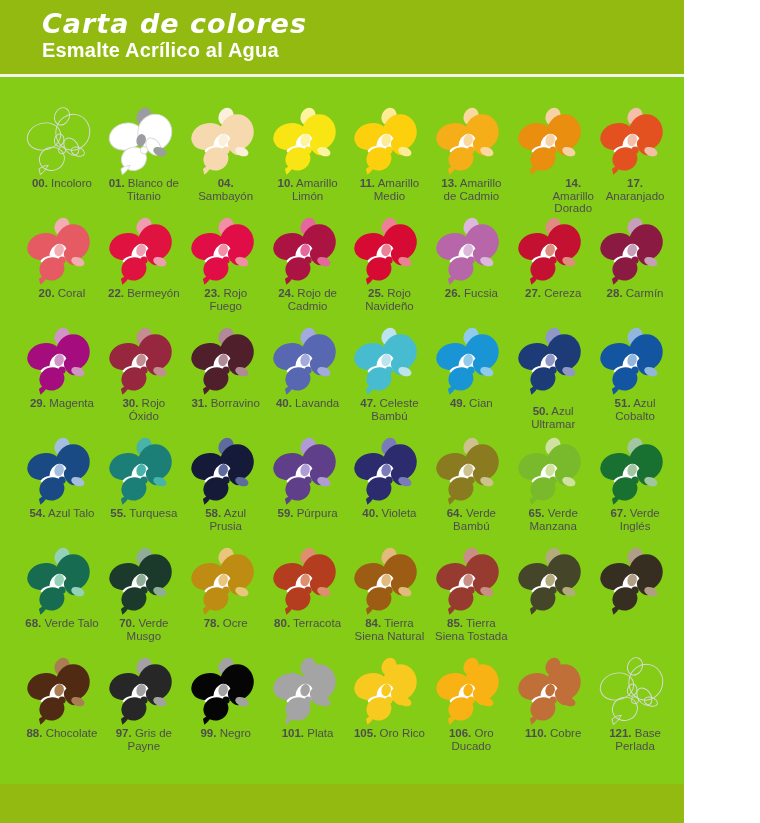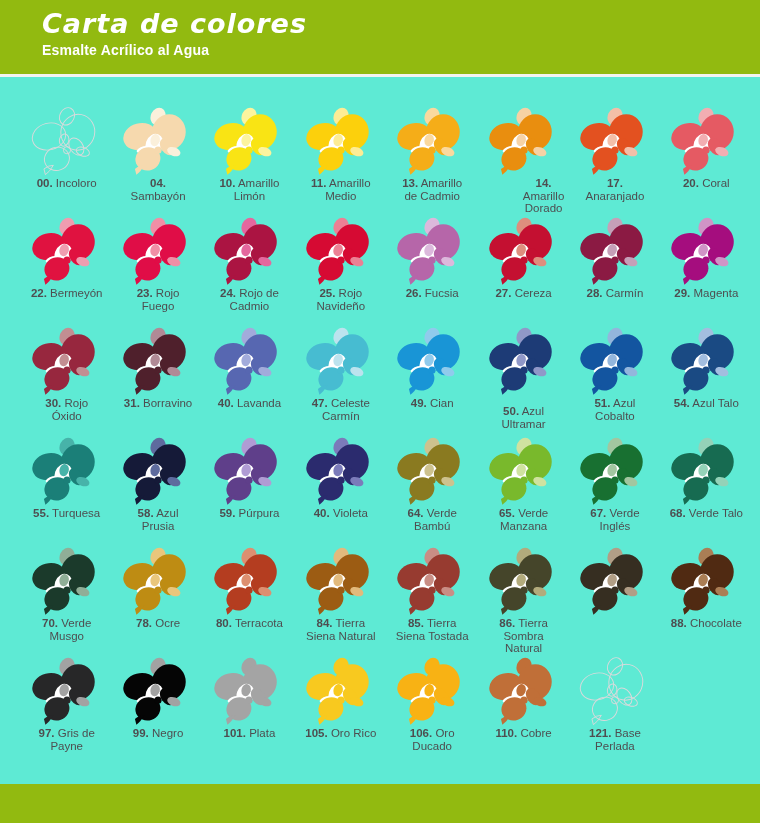--- a/index.html
+++ b/index.html
@@ -1,33 +1,33 @@
 <!DOCTYPE html>
 <html><head>
 <meta charset="utf-8">
 <style>
   html,body{margin:0;padding:0;}
   body{
     width:760px;height:823px;background:#ffffff;
     font-family:"Liberation Sans",sans-serif;
     position:relative;overflow:hidden;
   }
-  .page{position:relative;width:760px;height:823px;background:#5eead4;}
+  .page{position:relative;width:684px;height:823px;background:#84cc16;}
   .header{
     height:74px;box-sizing:border-box;
     padding:9px 0 0 42px;
   }
   .header-shadow{height:3px;background:#f3f4f1;}
   .title{
     color:#ffffff;font-size:27px;line-height:30px;
     font-family:"DejaVu Sans",sans-serif;
     font-style:italic;font-weight:bold;letter-spacing:1px;
   }
   .subtitle{
-    color:#ffffff;font-size:14px;line-height:17px;
+    color:#ffffff;font-size:20px;line-height:17px;
     font-weight:bold;margin-top:3px;letter-spacing:0.2px;
   }
   .grid{
     display:grid;
     grid-template-columns:repeat(8,1fr);
     grid-auto-rows:110px;
     padding:30px 8px 0 21px;
   }
   .cell{
     display:flex;flex-direction:column;align-items:center;
@@ -62,20 +62,34 @@
           <ellipse cx="36" cy="72" rx="17.5" ry="16" transform="rotate(-20 36 72)" fill="none" stroke="#D9DADB" stroke-width="1.3"></ellipse>
           <path d="M20,94 Q26,90 31,81 Q24,81 18,86 Z" fill="none" stroke="#D9DADB" stroke-width="1.3"></path>
           <ellipse cx="46" cy="46" rx="6.5" ry="8.5" transform="rotate(15 46 46)" fill="none" stroke="#D9DADB" stroke-width="1.3"></ellipse>
           <circle cx="50" cy="60" r="5" fill="none" stroke="#D9DADB" stroke-width="1.3"></circle>
           <ellipse cx="72" cy="62" rx="9.5" ry="6" transform="rotate(20 72 62)" fill="none" stroke="#D9DADB" stroke-width="1.3"></ellipse>
         </svg>
         <div class="label" style="color: rgb(78, 78, 80);"><b>00.</b> <span>Incoloro</span></div>
       </div>
       <div class="cell">
         <svg viewBox="0 0 100 100" xmlns="http://www.w3.org/2000/svg">
+          <ellipse cx="50" cy="13" rx="10" ry="12.5" transform="rotate(25 50 13)" fill="#9B9DA0" stroke="none" stroke-width="1.3"></ellipse>
+          <ellipse cx="25" cy="41" rx="23.5" ry="18.5" transform="rotate(-15 25 41)" fill="#ffffff" stroke="#D9DADB" stroke-width="1.3"></ellipse>
+          <ellipse cx="65" cy="35" rx="23.5" ry="25" transform="rotate(12 65 35)" fill="#ffffff" stroke="#D9DADB" stroke-width="1.3"></ellipse>
+          <ellipse cx="63" cy="55" rx="9" ry="13" transform="rotate(-35 63 55)" fill="#ffffff" stroke="#D9DADB" stroke-width="1.3"></ellipse>
+          <ellipse cx="36" cy="72" rx="17.5" ry="16" transform="rotate(-20 36 72)" fill="#ffffff" stroke="#D9DADB" stroke-width="1.3"></ellipse>
+          <path d="M20,94 Q26,90 31,81 Q24,81 18,86 Z" fill="#ffffff" stroke="#D9DADB" stroke-width="1.3"></path>
+          <ellipse cx="46" cy="46" rx="6.5" ry="8.5" transform="rotate(15 46 46)" fill="#9B9DA0" stroke="none" stroke-width="1.3"></ellipse>
+          <circle cx="50" cy="60" r="5" fill="#ffffff" stroke="#D9DADB" stroke-width="1.3"></circle>
+          <ellipse cx="72" cy="62" rx="9.5" ry="6" transform="rotate(20 72 62)" fill="#9B9DA0" stroke="none" stroke-width="1.3"></ellipse>
+        </svg>
+        <div class="label" style="color: rgb(78, 78, 80);"><b>01.</b> <span>Blanco de Titanio</span></div>
+      </div>
+      <div class="cell">
+        <svg viewBox="0 0 100 100" xmlns="http://www.w3.org/2000/svg">
           <ellipse cx="50" cy="13" rx="10" ry="12.5" transform="rotate(25 50 13)" fill="#FBF0DB" stroke="none" stroke-width="1.3"></ellipse>
           <ellipse cx="25" cy="41" rx="23.5" ry="18.5" transform="rotate(-15 25 41)" fill="#F6D9AE" stroke="none" stroke-width="1.3"></ellipse>
           <ellipse cx="65" cy="35" rx="23.5" ry="25" transform="rotate(12 65 35)" fill="#F6D9AE" stroke="none" stroke-width="1.3"></ellipse>
           <ellipse cx="45" cy="52" rx="12" ry="15" transform="rotate(20 45 52)" fill="#FFFFFF" stroke="none" stroke-width="1.3"></ellipse>
           <ellipse cx="31" cy="59" rx="11" ry="4.5" transform="rotate(-15 31 59)" fill="#FFFFFF" stroke="none" stroke-width="1.3"></ellipse>
           <ellipse cx="63" cy="55" rx="9" ry="13" transform="rotate(-35 63 55)" fill="#F6D9AE" stroke="none" stroke-width="1.3"></ellipse>
           <ellipse cx="36" cy="72" rx="17.5" ry="16" transform="rotate(-20 36 72)" fill="#F6D9AE" stroke="none" stroke-width="1.3"></ellipse>
           <path d="M20,94 Q26,90 31,81 Q24,81 18,86 Z" fill="#F6D9AE" stroke="none" stroke-width="1.3"></path>
           <ellipse cx="46" cy="46" rx="6.5" ry="8.5" transform="rotate(15 46 46)" fill="#FBF0DB" stroke="none" stroke-width="1.3"></ellipse>
           <circle cx="50" cy="60" r="5" fill="#F6D9AE" stroke="none" stroke-width="1.3"></circle>
@@ -362,21 +376,21 @@
           <ellipse cx="65" cy="35" rx="23.5" ry="25" transform="rotate(12 65 35)" fill="#47BCD1" stroke="none" stroke-width="1.3"></ellipse>
           <ellipse cx="45" cy="52" rx="12" ry="15" transform="rotate(20 45 52)" fill="#FFFFFF" stroke="none" stroke-width="1.3"></ellipse>
           <ellipse cx="31" cy="59" rx="11" ry="4.5" transform="rotate(-15 31 59)" fill="#FFFFFF" stroke="none" stroke-width="1.3"></ellipse>
           <ellipse cx="63" cy="55" rx="9" ry="13" transform="rotate(-35 63 55)" fill="#47BCD1" stroke="none" stroke-width="1.3"></ellipse>
           <ellipse cx="36" cy="72" rx="17.5" ry="16" transform="rotate(-20 36 72)" fill="#47BCD1" stroke="none" stroke-width="1.3"></ellipse>
           <path d="M20,94 Q26,90 31,81 Q24,81 18,86 Z" fill="#47BCD1" stroke="none" stroke-width="1.3"></path>
           <ellipse cx="46" cy="46" rx="6.5" ry="8.5" transform="rotate(15 46 46)" fill="#BCE3EE" stroke="none" stroke-width="1.3"></ellipse>
           <circle cx="50" cy="60" r="5" fill="#47BCD1" stroke="none" stroke-width="1.3"></circle>
           <ellipse cx="72" cy="62" rx="9.5" ry="6" transform="rotate(20 72 62)" fill="#BCE3EE" stroke="none" stroke-width="1.3"></ellipse>
         </svg>
-        <div class="label" style="color: rgb(78, 78, 80);"><b>47.</b> <span>Celeste Carmín</span></div>
+        <div class="label" style="color: rgb(78, 78, 80);"><b>47.</b> <span>Celeste Bambú</span></div>
       </div>
       <div class="cell">
         <svg viewBox="0 0 100 100" xmlns="http://www.w3.org/2000/svg">
           <ellipse cx="50" cy="13" rx="10" ry="12.5" transform="rotate(25 50 13)" fill="#90CBEC" stroke="none" stroke-width="1.3"></ellipse>
           <ellipse cx="25" cy="41" rx="23.5" ry="18.5" transform="rotate(-15 25 41)" fill="#1995D6" stroke="none" stroke-width="1.3"></ellipse>
           <ellipse cx="65" cy="35" rx="23.5" ry="25" transform="rotate(12 65 35)" fill="#1995D6" stroke="none" stroke-width="1.3"></ellipse>
           <ellipse cx="45" cy="52" rx="12" ry="15" transform="rotate(20 45 52)" fill="#FFFFFF" stroke="none" stroke-width="1.3"></ellipse>
           <ellipse cx="31" cy="59" rx="11" ry="4.5" transform="rotate(-15 31 59)" fill="#FFFFFF" stroke="none" stroke-width="1.3"></ellipse>
           <ellipse cx="63" cy="55" rx="9" ry="13" transform="rotate(-35 63 55)" fill="#1995D6" stroke="none" stroke-width="1.3"></ellipse>
           <ellipse cx="36" cy="72" rx="17.5" ry="16" transform="rotate(-20 36 72)" fill="#1995D6" stroke="none" stroke-width="1.3"></ellipse>
@@ -650,21 +664,20 @@
           <ellipse cx="65" cy="35" rx="23.5" ry="25" transform="rotate(12 65 35)" fill="#45452A" stroke="none" stroke-width="1.3"></ellipse>
           <ellipse cx="45" cy="52" rx="12" ry="15" transform="rotate(20 45 52)" fill="#FFFFFF" stroke="none" stroke-width="1.3"></ellipse>
           <ellipse cx="31" cy="59" rx="11" ry="4.5" transform="rotate(-15 31 59)" fill="#FFFFFF" stroke="none" stroke-width="1.3"></ellipse>
           <ellipse cx="63" cy="55" rx="9" ry="13" transform="rotate(-35 63 55)" fill="#45452A" stroke="none" stroke-width="1.3"></ellipse>
           <ellipse cx="36" cy="72" rx="17.5" ry="16" transform="rotate(-20 36 72)" fill="#45452A" stroke="none" stroke-width="1.3"></ellipse>
           <path d="M20,94 Q26,90 31,81 Q24,81 18,86 Z" fill="#45452A" stroke="none" stroke-width="1.3"></path>
           <ellipse cx="46" cy="46" rx="6.5" ry="8.5" transform="rotate(15 46 46)" fill="#B2AB7C" stroke="none" stroke-width="1.3"></ellipse>
           <circle cx="50" cy="60" r="5" fill="#45452A" stroke="none" stroke-width="1.3"></circle>
           <ellipse cx="72" cy="62" rx="9.5" ry="6" transform="rotate(20 72 62)" fill="#B2AB7C" stroke="none" stroke-width="1.3"></ellipse>
         </svg>
-        <div class="label" style="color: rgb(78, 78, 80);"><b>86.</b> <span>Tierra Sombra Natural</span></div>
       </div>
       <div class="cell">
         <svg viewBox="0 0 100 100" xmlns="http://www.w3.org/2000/svg">
           <ellipse cx="50" cy="13" rx="10" ry="12.5" transform="rotate(25 50 13)" fill="#B19E86" stroke="none" stroke-width="1.3"></ellipse>
           <ellipse cx="25" cy="41" rx="23.5" ry="18.5" transform="rotate(-15 25 41)" fill="#362E21" stroke="none" stroke-width="1.3"></ellipse>
           <ellipse cx="65" cy="35" rx="23.5" ry="25" transform="rotate(12 65 35)" fill="#362E21" stroke="none" stroke-width="1.3"></ellipse>
           <ellipse cx="45" cy="52" rx="12" ry="15" transform="rotate(20 45 52)" fill="#FFFFFF" stroke="none" stroke-width="1.3"></ellipse>
           <ellipse cx="31" cy="59" rx="11" ry="4.5" transform="rotate(-15 31 59)" fill="#FFFFFF" stroke="none" stroke-width="1.3"></ellipse>
           <ellipse cx="63" cy="55" rx="9" ry="13" transform="rotate(-35 63 55)" fill="#362E21" stroke="none" stroke-width="1.3"></ellipse>
           <ellipse cx="36" cy="72" rx="17.5" ry="16" transform="rotate(-20 36 72)" fill="#362E21" stroke="none" stroke-width="1.3"></ellipse>

